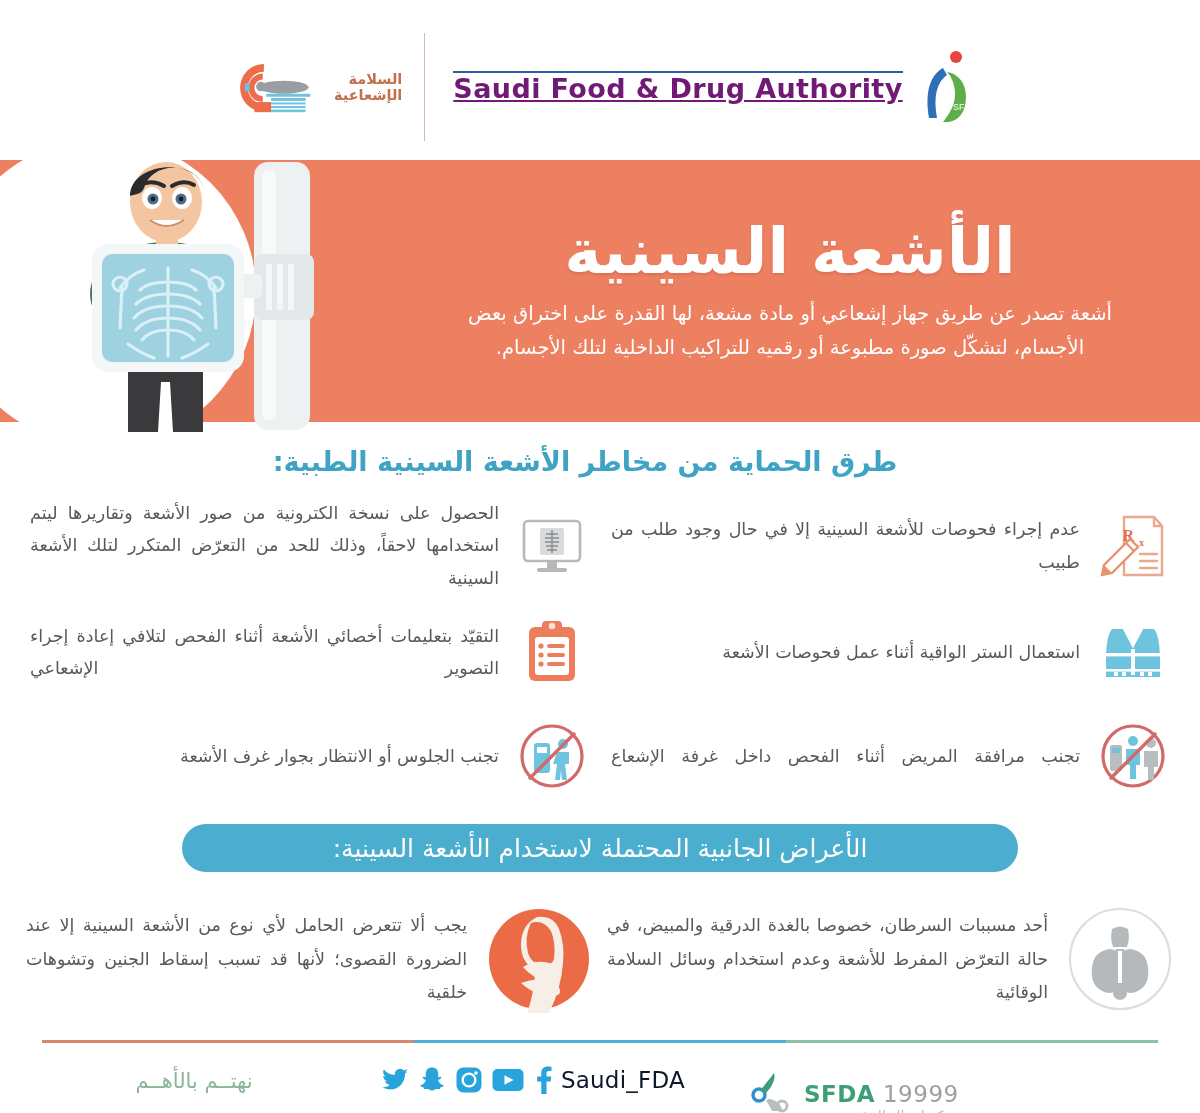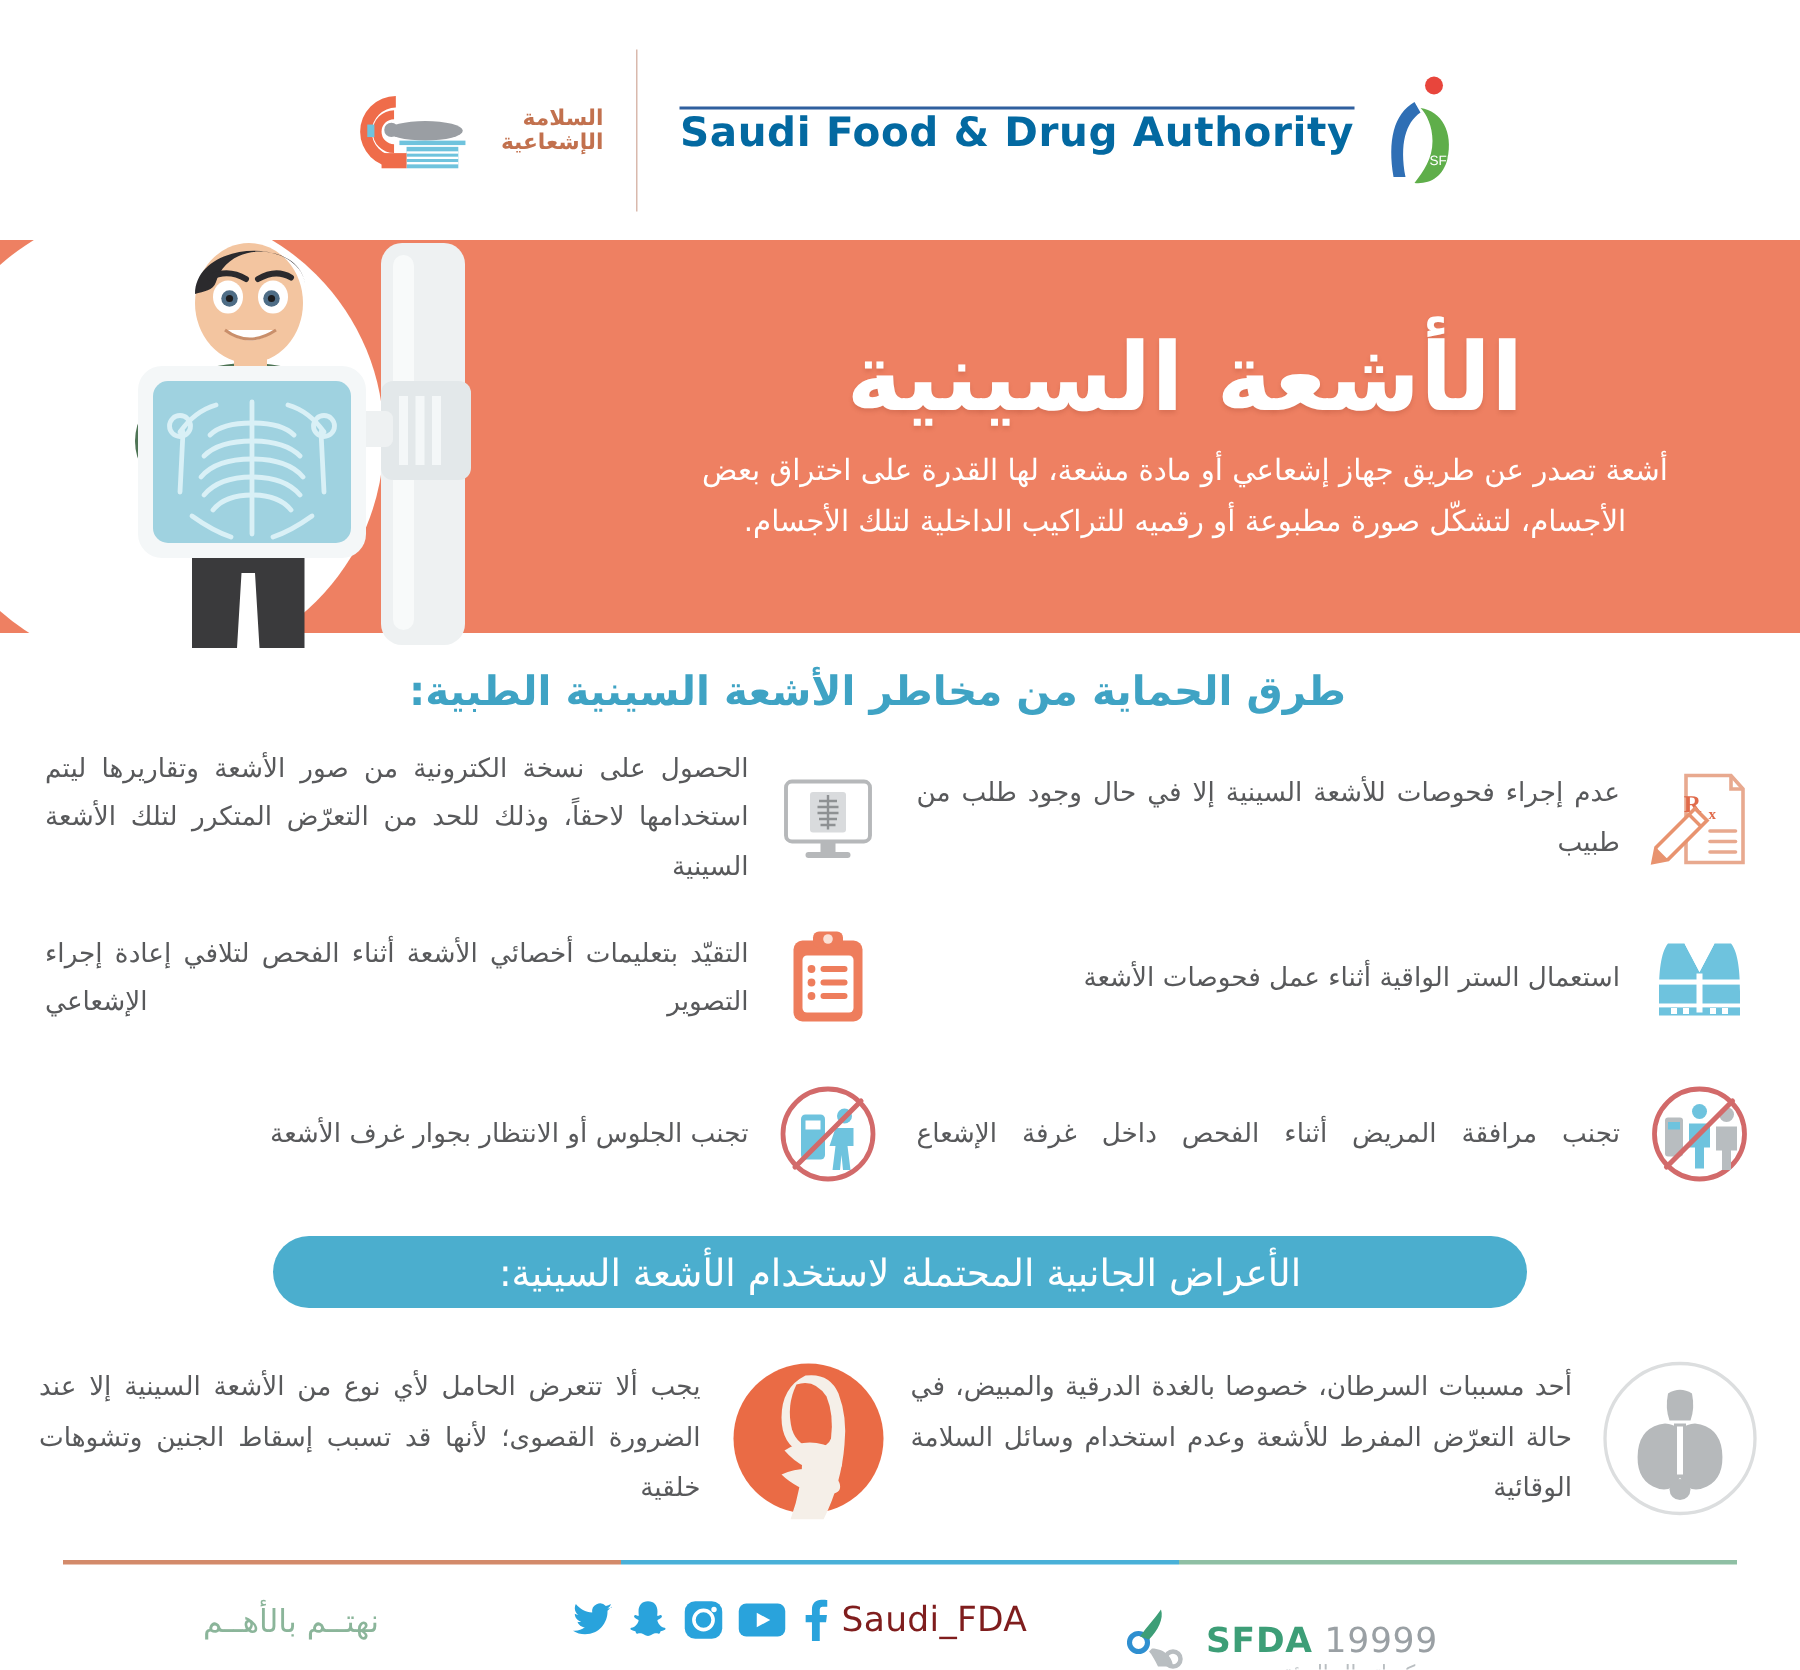--- a/index.html
+++ b/index.html
@@ -63,24 +63,25 @@
     direction: rtl;
     font-weight: bold;
     letter-spacing: .5px;
     line-height: 1.12;
   }
 
   .sfda-rule { width: 100%; height: 2px; background: #2f5f9e; margin: 1px 0 2px; }
 
   .sfda-en {
     font-size: 27px;
-    color: #0369a1;
+    color: #701a75;
     font-weight: bold;
     letter-spacing: .4px;
     line-height: 1.05;
+    text-decoration: underline;
   }
 
   .sfda-icon { width: 60px; height: 78px; }
 
   
   .hero {
     position: relative;
     height: 262px;
     background: #ee8062;
     display: flex;
@@ -255,21 +256,21 @@
   .footer-social {
     display: flex;
     align-items: center;
     gap: 7px;
     width: 330px;
     padding-top: 4px;
   }
 
   .social-handle {
     font-size: 23px;
-    color: #7f1d1d;
+    color: #0f172a;
     margin-right: 5px;
     letter-spacing: .2px;
   }
 
   .footer-contact { display: flex; align-items: flex-start; gap: 10px; padding-top: 4px; }
 
   .contact-mark { width: 48px; height: 48px; }
 
   .contact-words { display: flex; flex-direction: column; gap: 1px; padding-top: 4px; margin-top: 12px; }
 

